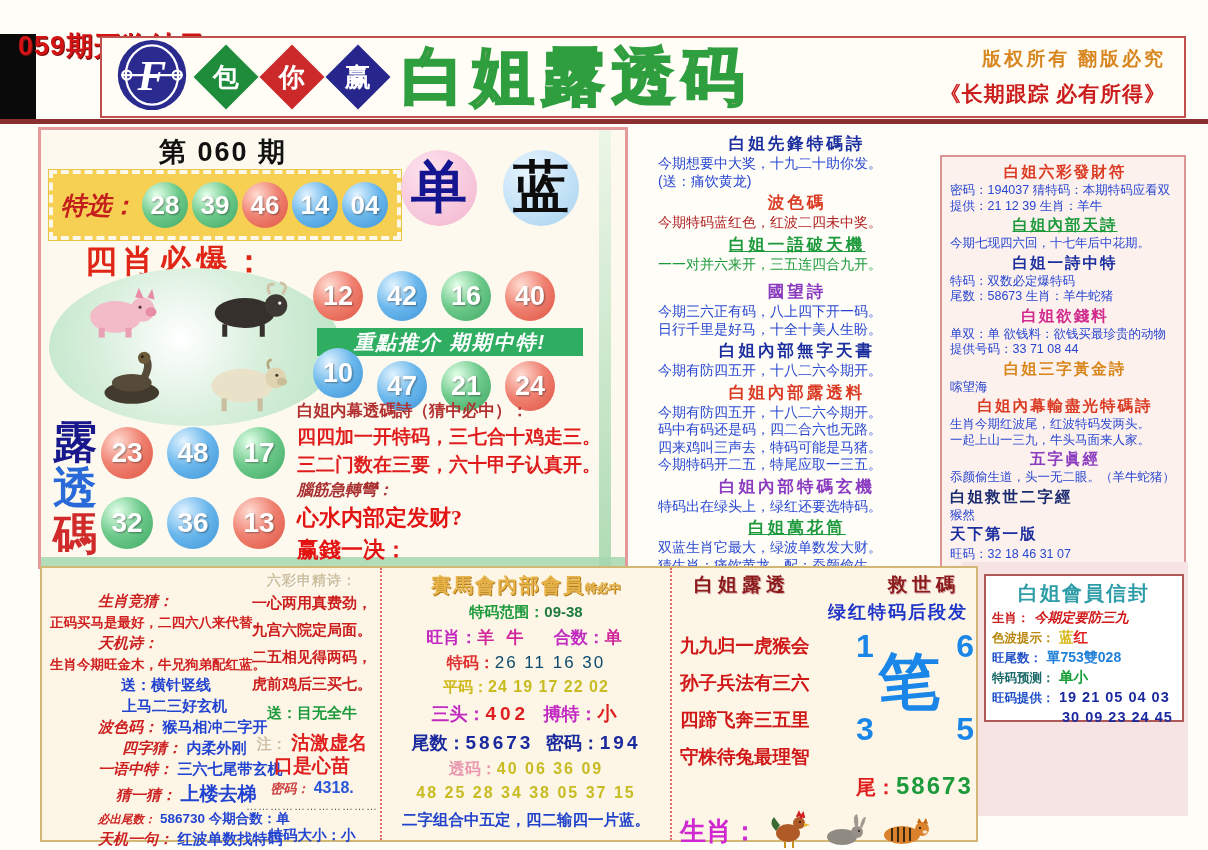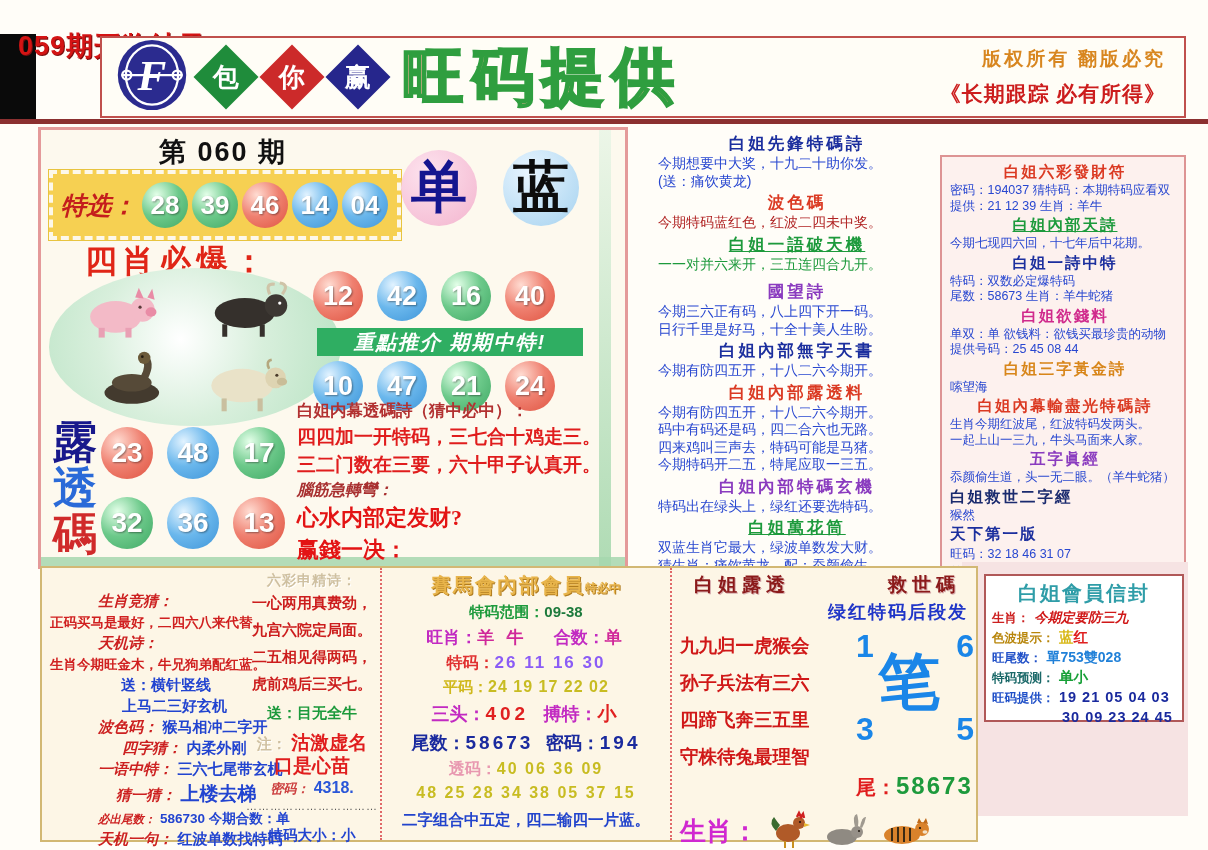--- a/index.html
+++ b/index.html
@@ -118,21 +118,21 @@
   .hdrB{color:#e8b44a;font-weight:bold;font-size:20px;letter-spacing:2px;
     text-shadow:1px 1px 0 #b07c20;white-space:nowrap;}
   .hdrB .suffix{font-size:12px;letter-spacing:0;}
   .rowB{margin:4px 0;white-space:nowrap;}
   .fanwei .lab{color:#1d9a3c;font-weight:bold;font-size:15px;}
   .fanwei .val{color:#1d7a3c;font-weight:bold;font-size:15px;}
   .wangxiao *{font-family:"Liberation Serif",serif;font-weight:bold;}
   .wangxiao .lab{color:#c22ac2;font-size:17px;}
   .wangxiao .val{color:#d0289a;font-size:17px;letter-spacing:4px;}
   .tema .lab{color:#e03030;font-weight:bold;font-size:16px;}
-  .tema .val{color:#8b5cf6;font-weight:bold;font-size:17px;letter-spacing:2px;}
+  .tema .val{color:#0c4a6e;font-weight:normal;font-size:17px;letter-spacing:2px;}
   .pingma .lab{color:#d0b81c;font-weight:bold;font-size:15px;}
   .pingma .val{color:#c8bc22;font-weight:bold;font-size:16px;letter-spacing:1px;}
   .santou .lab{font-family:"Liberation Serif",serif;font-weight:bold;color:#c22ac2;font-size:18px;}
   .santou .val{color:#e02020;font-weight:bold;font-size:19px;letter-spacing:4px;}
   .weishu .lab{font-family:"Liberation Serif",serif;font-weight:bold;color:#1a2a9e;font-size:18px;}
   .weishu .val{color:#1a2a9e;font-weight:bold;font-size:19px;letter-spacing:3px;}
   .touma .lab{font-family:"Liberation Serif",serif;font-weight:bold;color:#e898b0;font-size:16px;}
   .touma .val{color:#c8bc22;font-weight:bold;font-size:16px;letter-spacing:2px;}
   .touma2{color:#c8bc22;font-weight:bold;font-size:16px;letter-spacing:2px;}
   .footB{color:#2244cc;font-weight:bold;font-size:15.5px;margin-top:8px;}
@@ -193,21 +193,21 @@
     </span>
     <span class="diamond d-green">
       <span>包</span>
     </span>
     <span class="diamond d-red">
       <span>你</span>
     </span>
     <span class="diamond d-navy">
       <span>赢</span>
     </span>
-    <span class="big-title">旺码提供</span>
+    <span class="big-title">白姐露透码</span>
     <span class="hdr-right">
       <div class="copyright">版权所有 翻版必究</div>
       <div class="slogan">《长期跟踪 必有所得》</div>
     </span>
   </div>
 
   <div class="abs divider"></div>
 
   <div class="abs left-panel">
     <div class="green-band-r"></div>
@@ -275,21 +275,21 @@
       </span>
     </div>
 
     <span class="abs ball s50 gball" style="left:272px;top:141px;" data-color="red">12</span>
     <span class="abs ball s50 gball" style="left:336px;top:141px;" data-color="blue">42</span>
     <span class="abs ball s50 gball" style="left:400px;top:141px;" data-color="green">16</span>
     <span class="abs ball s50 gball" style="left:464px;top:141px;" data-color="red">40</span>
 
     <div class="abs banner">重點推介 期期中特!</div>
 
-    <span class="abs ball s50 gball" style="left:272px;top:231px;" data-color="blue">10</span>
+    <span class="abs ball s50 gball" style="left:272px;top:218px;" data-color="blue">10</span>
     <span class="abs ball s50 gball" style="left:336px;top:231px;" data-color="blue">47</span>
     <span class="abs ball s50 gball" style="left:400px;top:231px;" data-color="green">21</span>
     <span class="abs ball s50 gball" style="left:464px;top:231px;" data-color="red">24</span>
 
     <span class="abs lu-char lu-navy" style="left:12px;top:291px;">露</span>
     <span class="abs lu-char lu-blue" style="left:12px;top:337px;">透</span>
     <span class="abs lu-char lu-red" style="left:12px;top:383px;">碼</span>
 
     <span class="abs ball s52" style="left:60px;top:297px;" data-color="red">23</span>
     <span class="abs ball s52" style="left:126px;top:297px;" data-color="blue">48</span>
@@ -365,21 +365,21 @@
       <div class="rline">今期七现四六回，十七年后中花期。</div>
     </div>
     <div>
       <div class="rtitle" data-tc="navy">白姐一詩中特</div>
       <div class="rline">特码：双数必定爆特码</div>
       <div class="rline">尾数：58673 生肖：羊牛蛇猪</div>
     </div>
     <div>
       <div class="rtitle" data-tc="magenta">白姐欲錢料</div>
       <div class="rline">单双：单 欲钱料：欲钱买最珍贵的动物</div>
-      <div class="rline">提供号码：25 45 08 44</div>
+      <div class="rline">提供号码：33 71 08 44</div>
     </div>
     <div>
       <div class="rtitle" data-tc="orange">白姐三字黃金詩</div>
       <div class="rline">嗦望海</div>
     </div>
     <div>
       <div class="rtitle" data-tc="red">白姐內幕輸盡光特碼詩</div>
       <div class="rline">生肖今期红波尾，红波特码发两头。</div>
       <div class="rline">一起上山一三九，牛头马面来人家。</div>
     </div>

